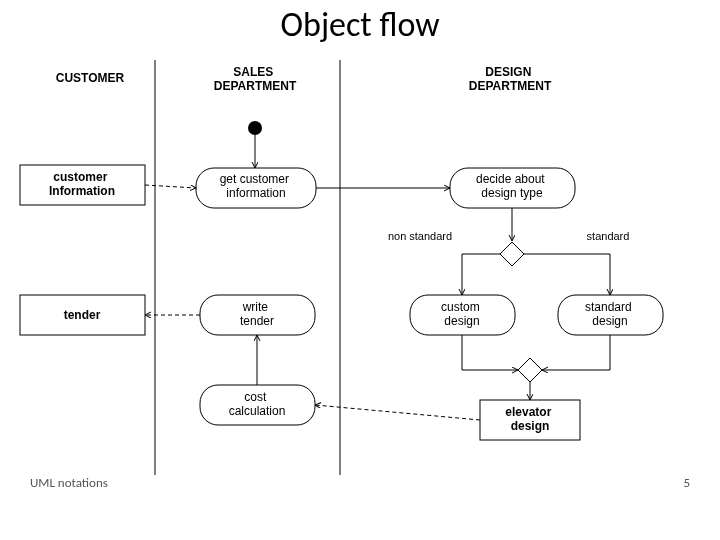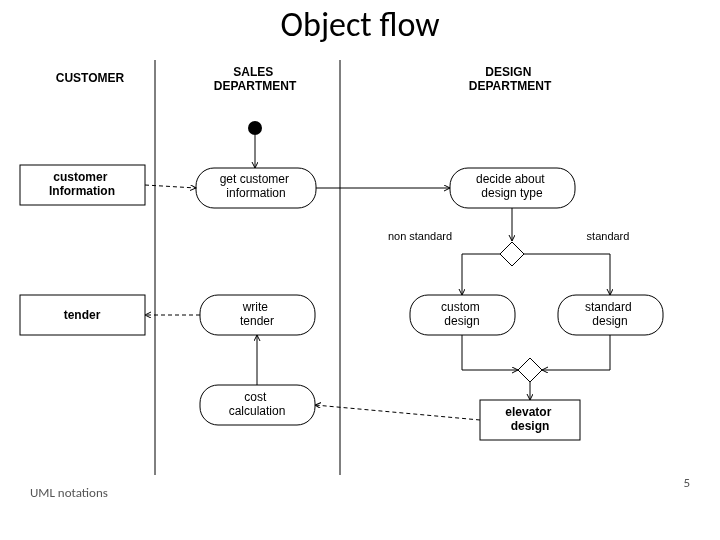--- a/index.html
+++ b/index.html
@@ -23,21 +23,21 @@
     left: 0;
     right: 0;
     text-align: center;
     font-family: "Calibri", "Segoe UI", Arial, sans-serif;
     font-size: 34px;
     font-weight: 400;
   }
   .footer-left {
     position: absolute;
     left: 30px;
-    bottom: 4px;
+    bottom: 14px;
     font-family: "Calibri", "Segoe UI", Arial, sans-serif;
     font-size: 13px;
     color: #555;
   }
   .footer-right {
     position: absolute;
     right: 30px;
     bottom: 14px;
     font-family: "Calibri", "Segoe UI", Arial, sans-serif;
     font-size: 13px;

